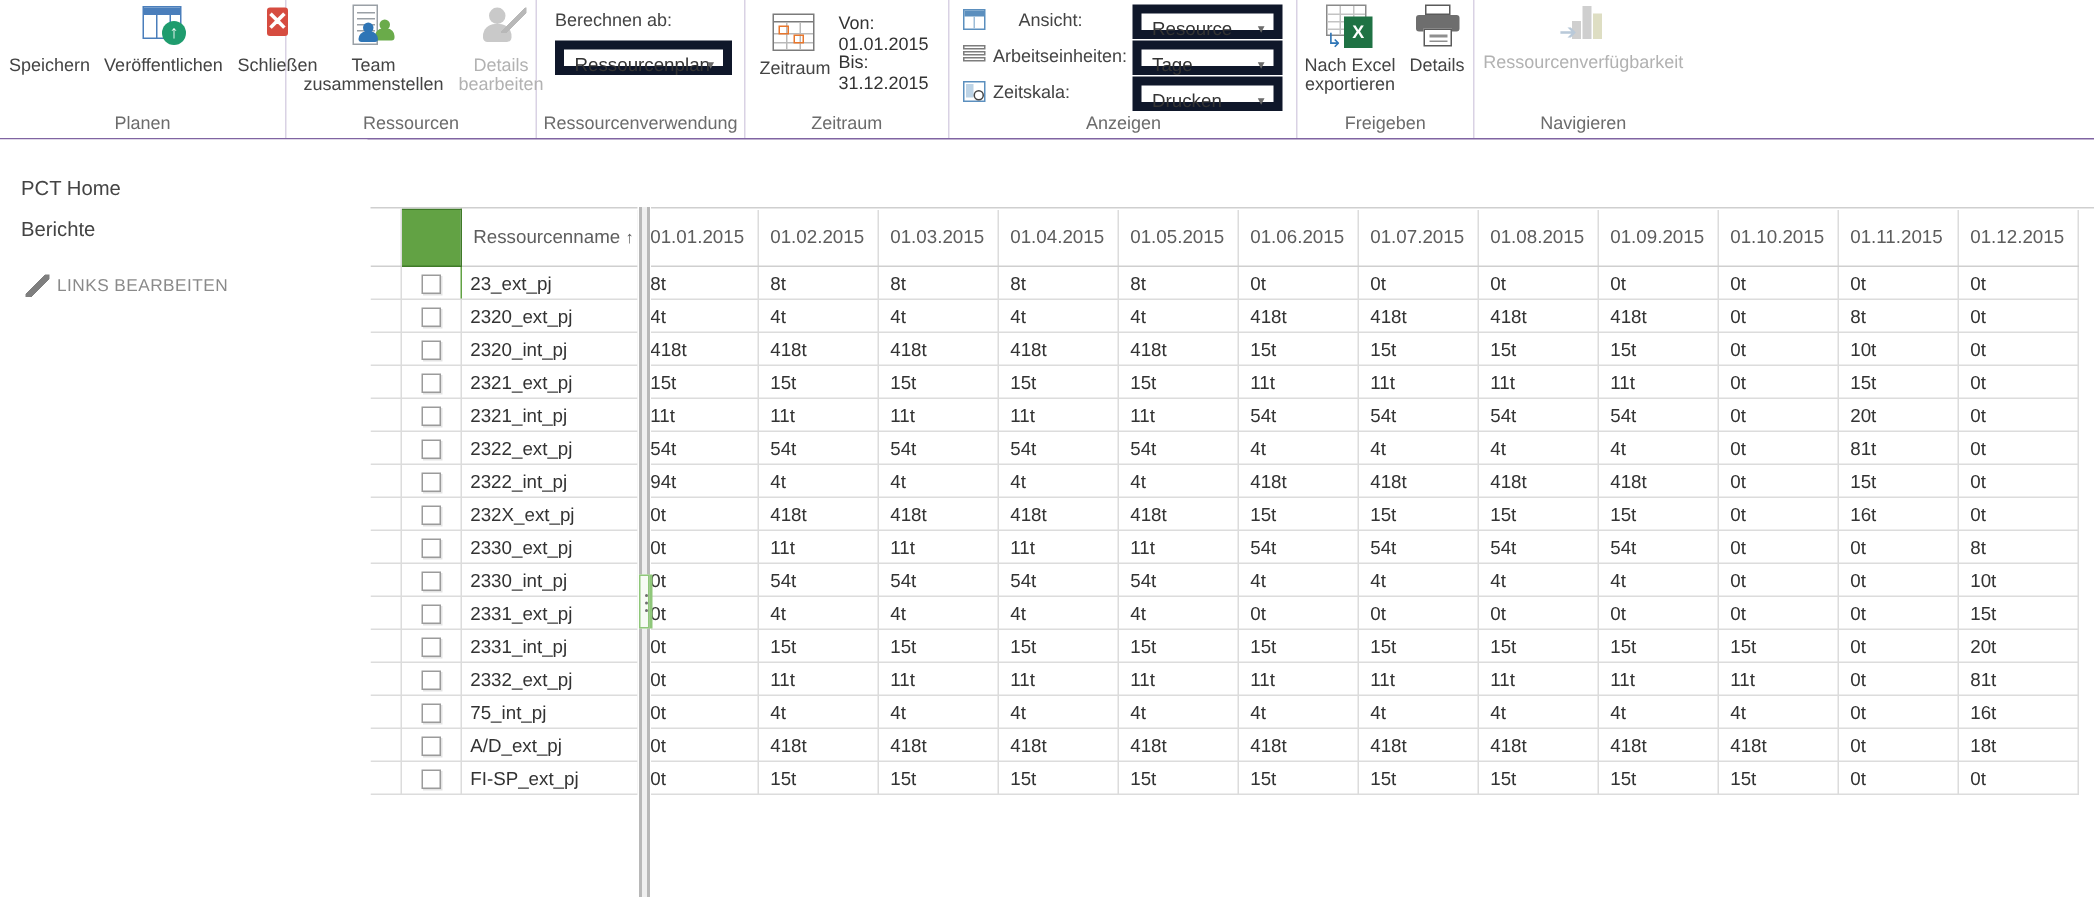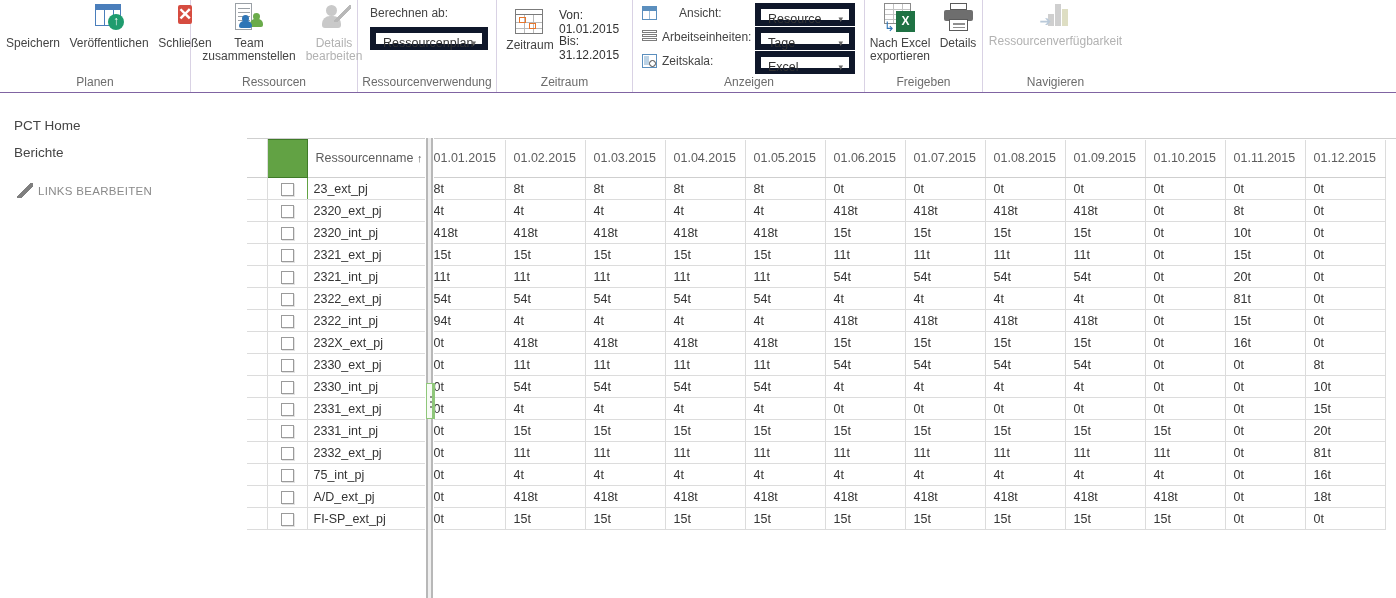--- a/index.html
+++ b/index.html
@@ -338,21 +338,21 @@
       </span>
       <div class="fld-label" style="left:29px; top:30px;">Arbeitseinheiten:</div>
       <div class="combo" style="left:122px; top:27px; width:100px;">
         <span>Tage</span>
         <span class="caret">▾</span>
       </div>
 
       <span class="mini-ico mini-mag" style="left:9px; top:54px;"></span>
       <div class="fld-label" style="left:29px; top:54px;">Zeitskala:</div>
       <div class="combo" style="left:122px; top:51px; width:100px;">
-        <span>Excel</span>
+        <span>Drucken</span>
         <span class="caret">▾</span>
       </div>
     </div>
     <div class="rib-group-label" style="left:0; width:232px;">Anzeigen</div>
   </div>
 
   <div class="rib-group" style="left:865px; width:118px;">
     <div class="rib-body">
       <div class="big-btn" style="left:2px; width:66px;">
         <span class="ico" style="width:36px;">

